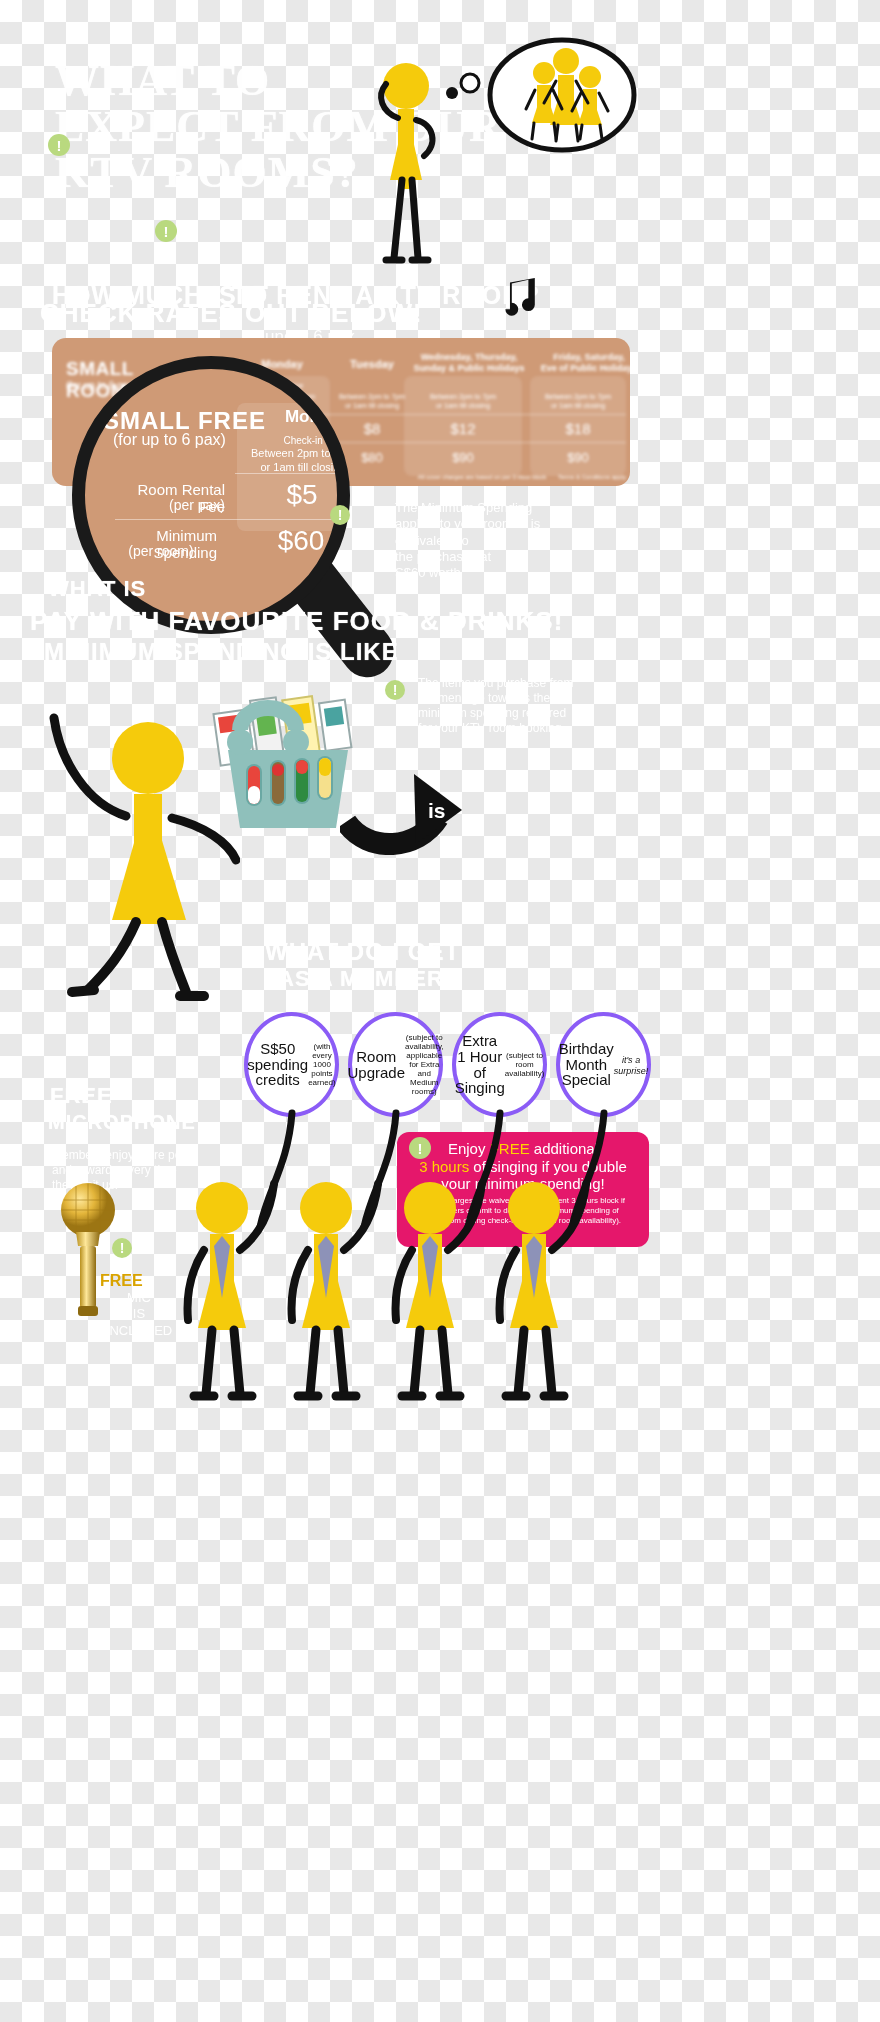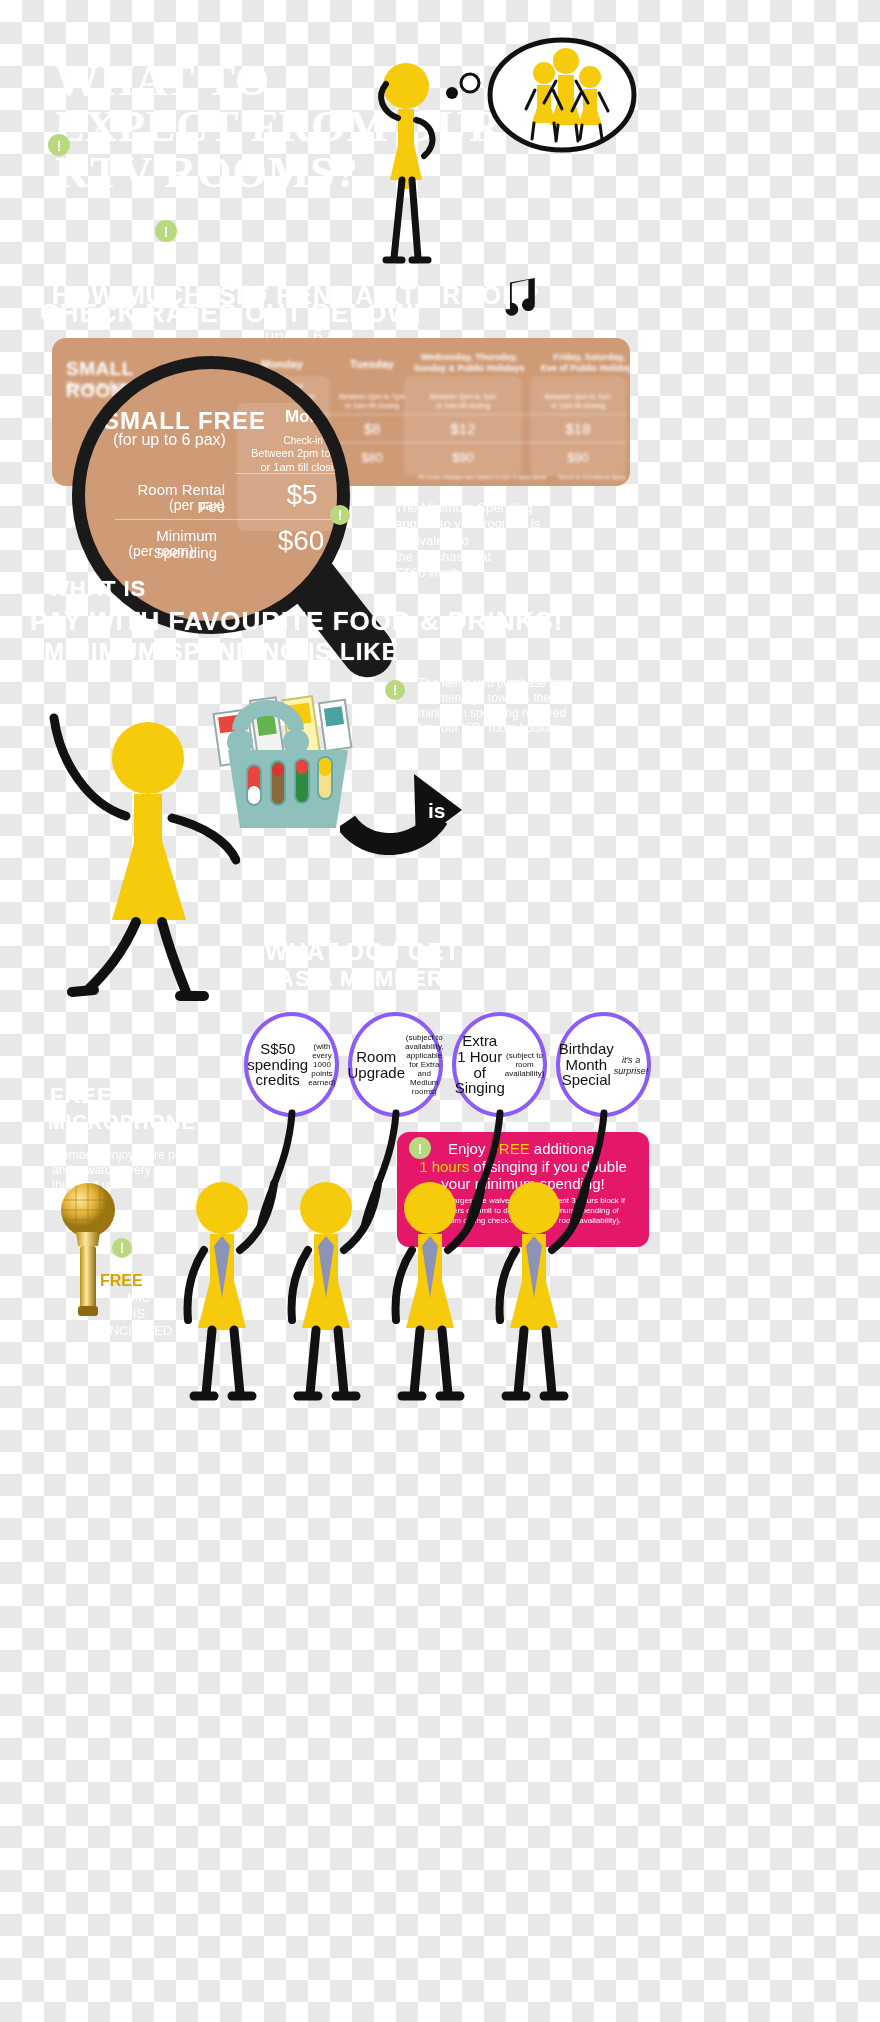--- a/index.html
+++ b/index.html
@@ -285,21 +285,21 @@
     <text x="88" y="48" font-family="Liberation Sans, sans-serif" font-size="21" font-weight="bold" fill="#ffffff">is</text>
   </svg>
 </div>
 
 <div id="promo">
   <div class="bullet" style="left:12px;top:5px;width:22px;height:22px;font-size:15px;position:absolute;">!</div>
   <div class="l1" style="margin-top:2px;">
     <span>Enjoy </span><span class="yellow">FREE</span><span> additional</span>
   </div>
   <div class="l1">
-    <span class="yellow">1 hours</span><span> of singing if you double</span>
+    <span class="yellow">3 hours</span><span> of singing if you double</span>
   </div>
   <div class="l1">your minimum spending!</div>
   <div class="fine" style="white-space:pre-line;">Cover charges are waived for subsequent 3 hours block if
 customers commit to double the minimum spending of
 KTV room during check-in (subject to room availability).</div>
 </div>
 
 <div class="ghost" style="left:265px;top:940px;font-size:24px;">WHAT DO I GET</div>
 <div class="ghost" style="left:278px;top:968px;font-size:22px;">AS A MEMBER?</div>
 

